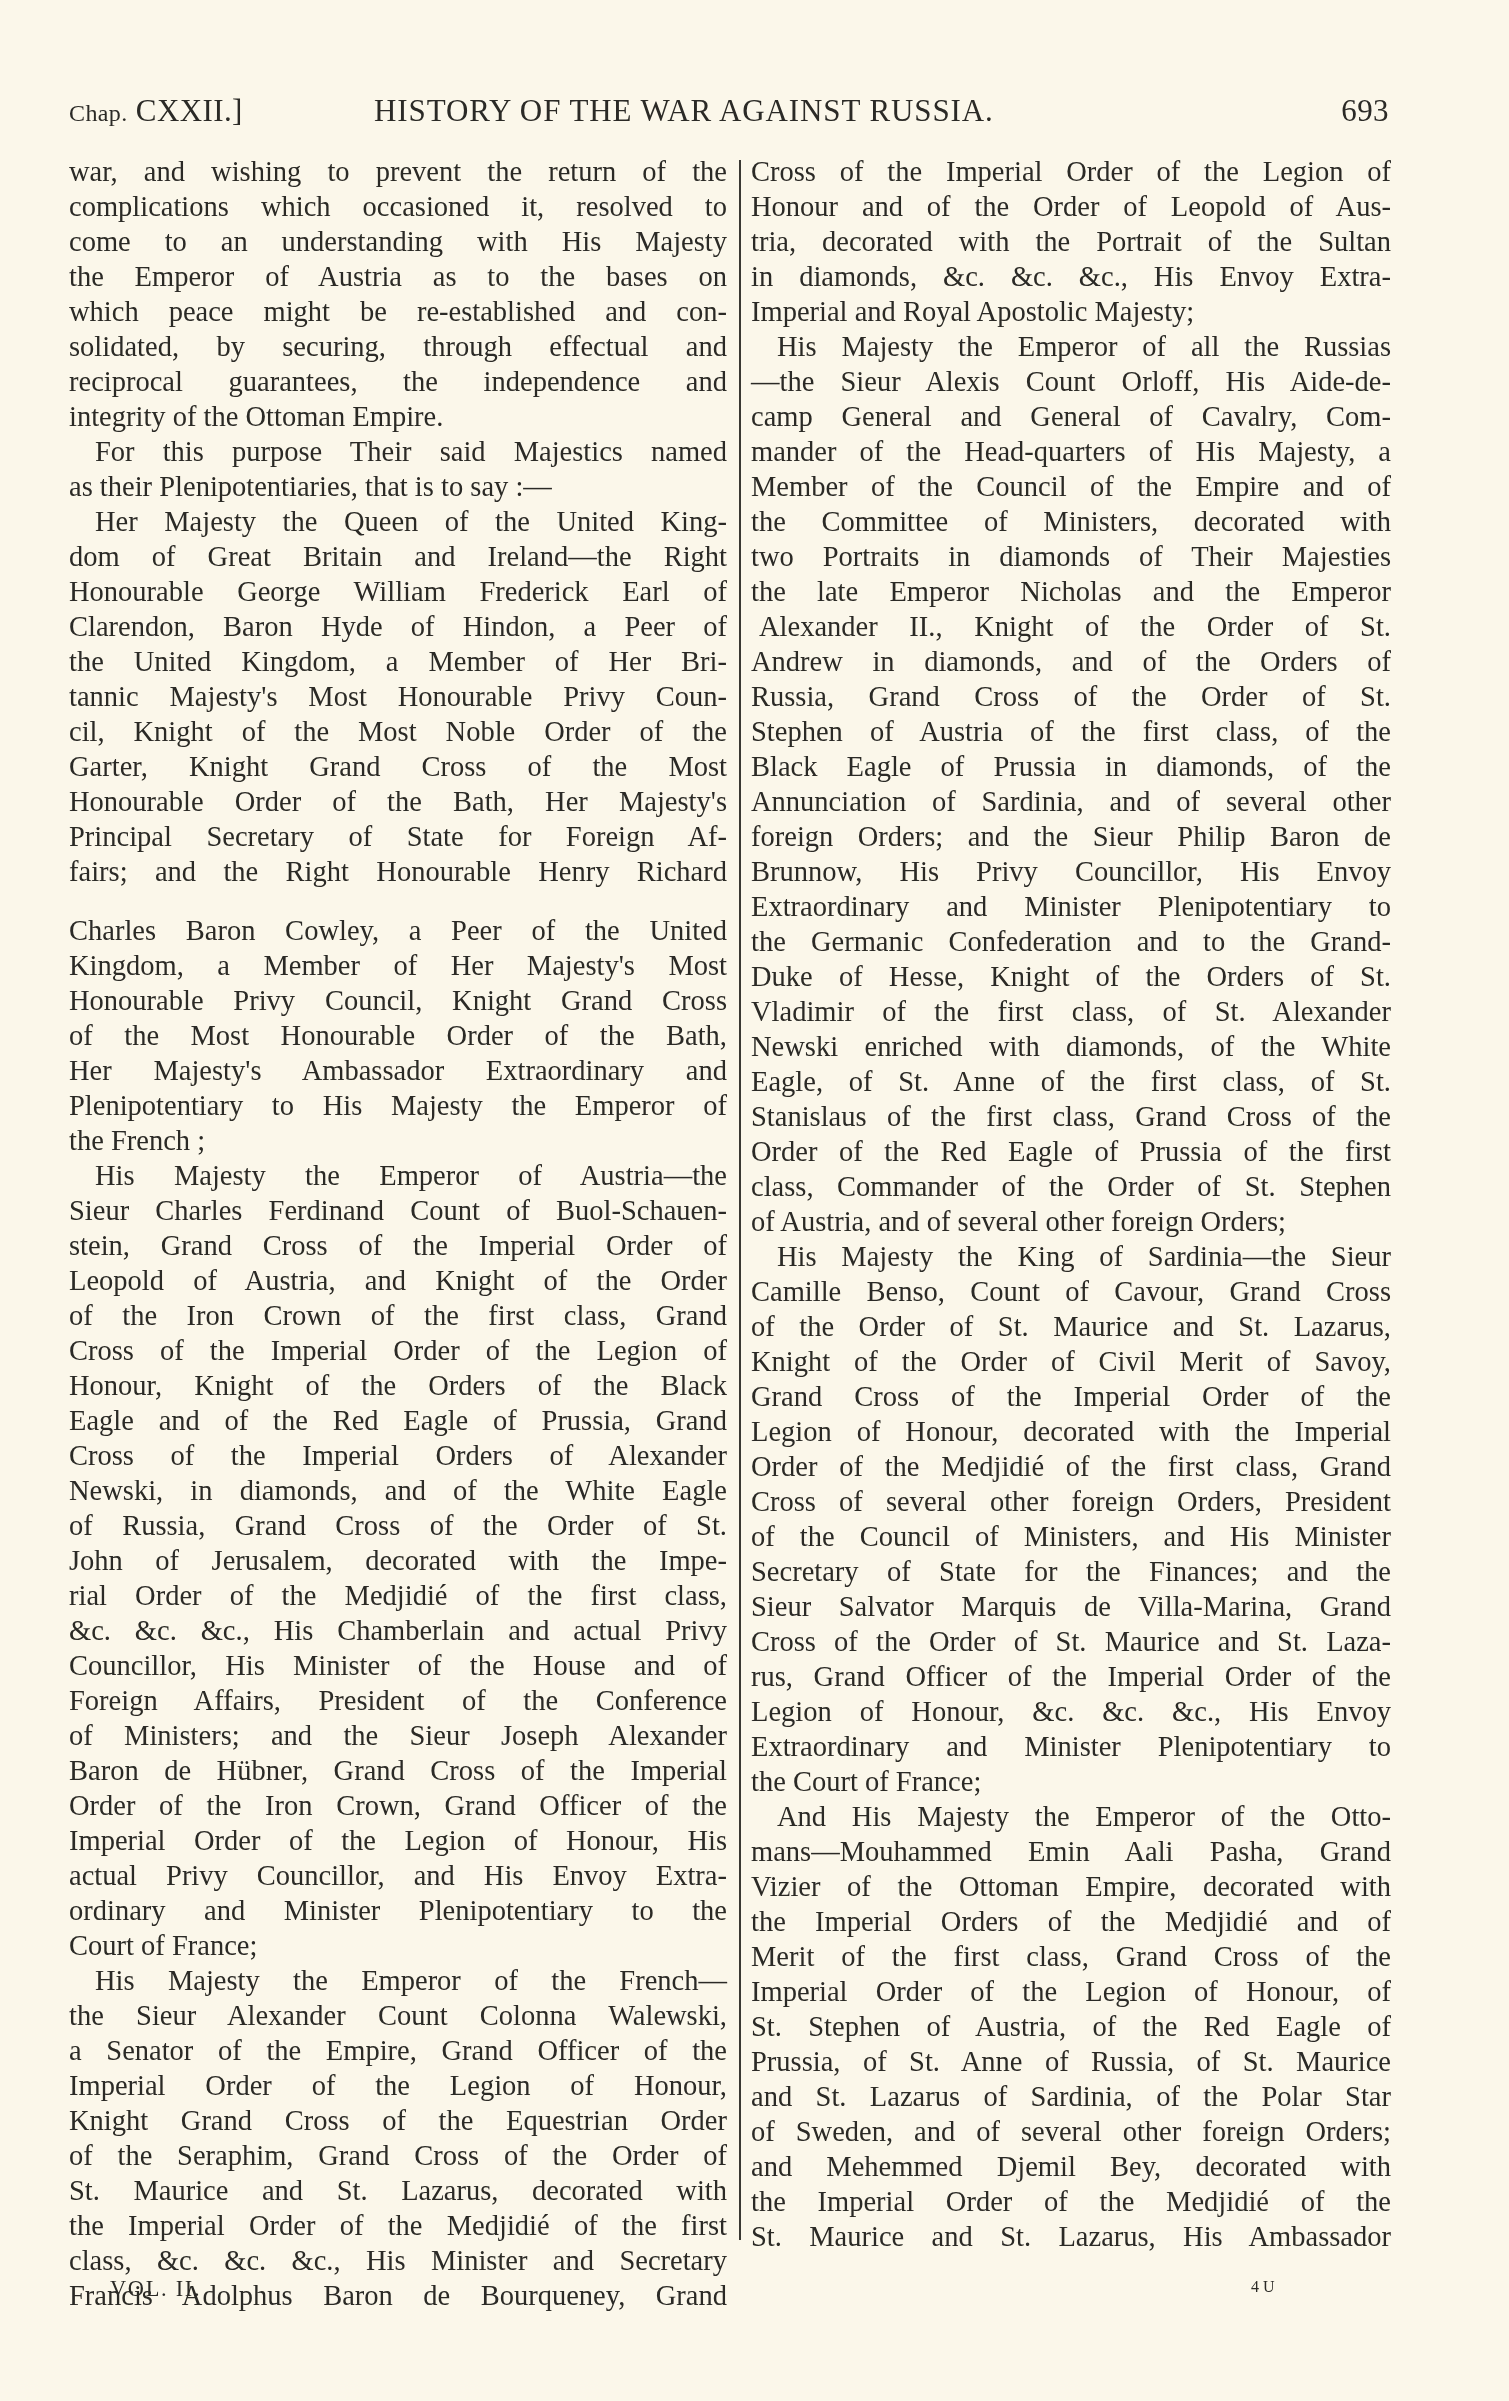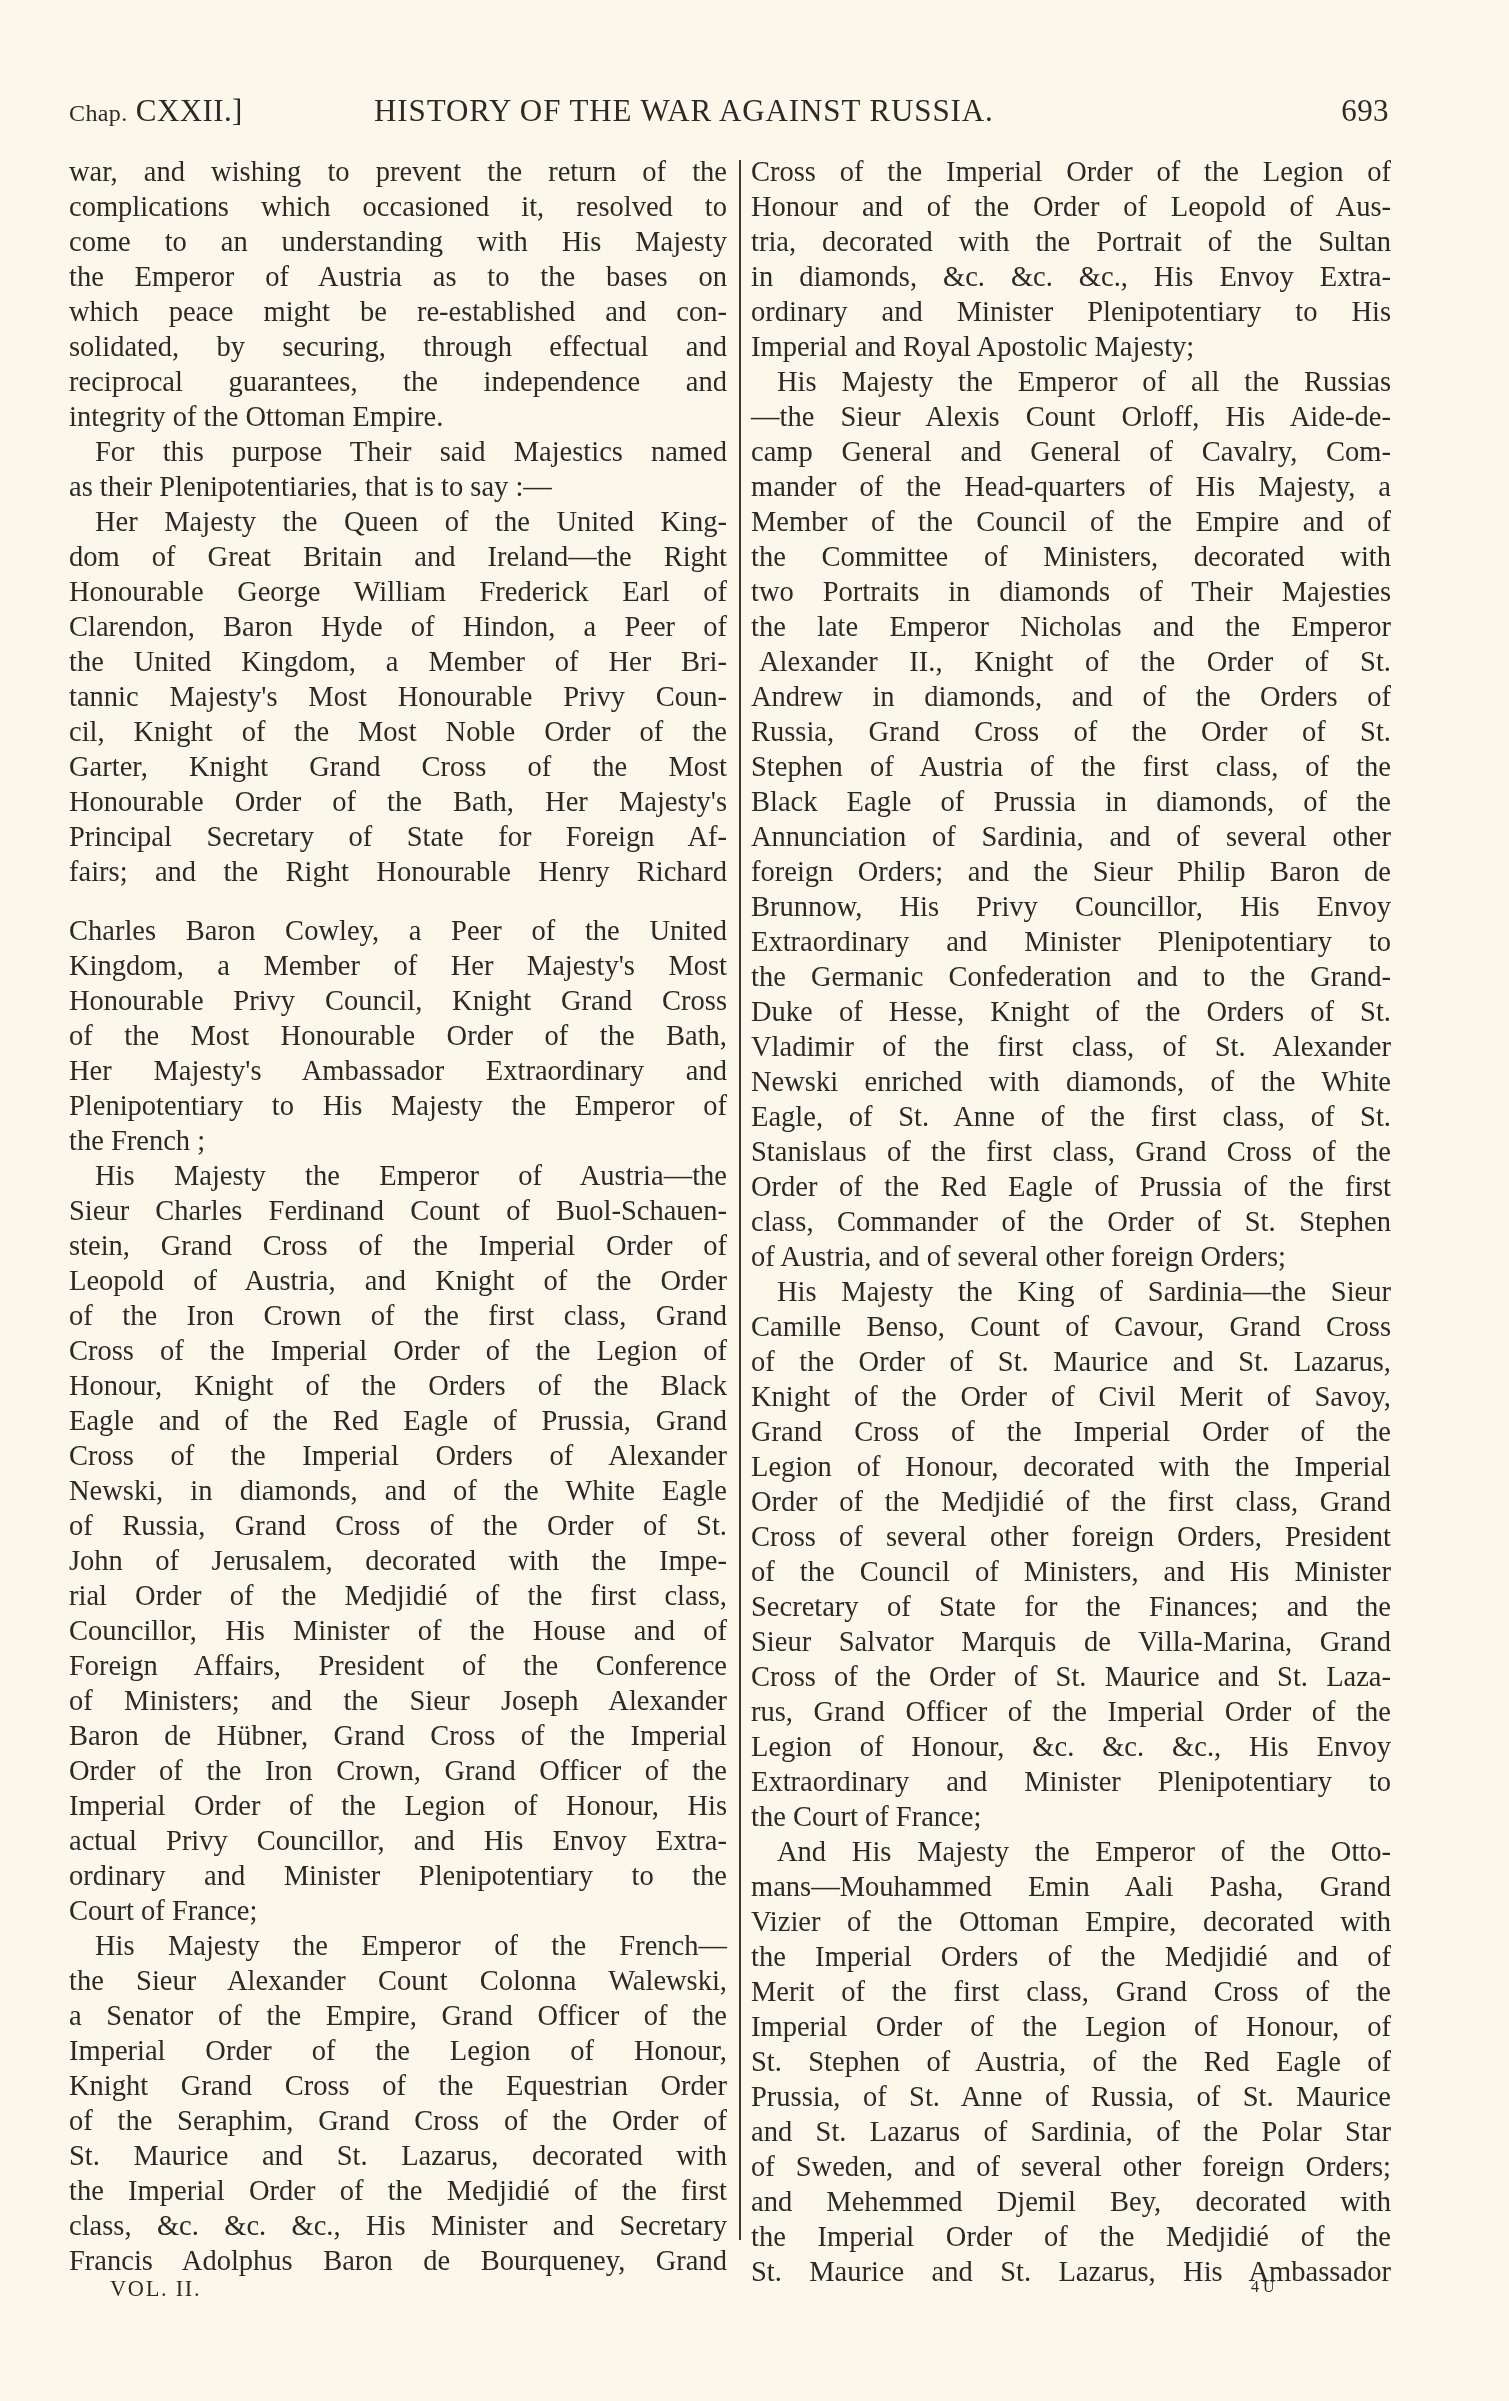--- a/index.html
+++ b/index.html
@@ -87,20 +87,21 @@
     <span class="line" style="white-space: nowrap;">Leopold of Austria, and Knight of the Order</span>
     <span class="line" style="white-space: nowrap;">of the Iron Crown of the first class, Grand</span>
     <span class="line" style="white-space: nowrap;">Cross of the Imperial Order of the Legion of</span>
     <span class="line" style="white-space: nowrap;">Honour, Knight of the Orders of the Black</span>
     <span class="line" style="white-space: nowrap;">Eagle and of the Red Eagle of Prussia, Grand</span>
     <span class="line" style="white-space: nowrap;">Cross of the Imperial Orders of Alexander</span>
     <span class="line" style="white-space: nowrap;">Newski, in diamonds, and of the White Eagle</span>
     <span class="line" style="white-space: nowrap;">of Russia, Grand Cross of the Order of St.</span>
     <span class="line" style="white-space: nowrap;">John of Jerusalem, decorated with the Impe-</span>
     <span class="line" style="white-space: nowrap;">rial Order of the Medjidié of the first class,</span>
+    <span class="line" style="white-space: nowrap;">&amp;c. &amp;c. &amp;c., His Chamberlain and actual Privy</span>
     <span class="line" style="white-space: nowrap;">Councillor, His Minister of the House and of</span>
     <span class="line" style="white-space: nowrap;">Foreign Affairs, President of the Conference</span>
     <span class="line" style="white-space: nowrap;">of Ministers; and the Sieur Joseph Alexander</span>
     <span class="line" style="white-space: nowrap;">Baron de Hübner, Grand Cross of the Imperial</span>
     <span class="line" style="white-space: nowrap;">Order of the Iron Crown, Grand Officer of the</span>
     <span class="line" style="white-space: nowrap;">Imperial Order of the Legion of Honour, His</span>
     <span class="line" style="white-space: nowrap;">actual Privy Councillor, and His Envoy Extra-</span>
     <span class="line" style="white-space: nowrap;">ordinary and Minister Plenipotentiary to the</span>
     <span class="line last" style="white-space: nowrap;">Court of France;</span>
     <span class="line indent" style="white-space: nowrap;">His Majesty the Emperor of the French—</span>
@@ -113,21 +114,20 @@
     <span class="line" style="white-space: nowrap;">the Imperial Order of the Medjidié of the first</span>
     <span class="line" style="white-space: nowrap;">class, &amp;c. &amp;c. &amp;c., His Minister and Secretary</span>
     <span class="line" style="white-space: nowrap;">Francis Adolphus Baron de Bourqueney, Grand</span>
   </div>
 <div class="divider"></div>
 <div class="col col-right" id="col-right">
     <span class="line" style="white-space: nowrap;">Cross of the Imperial Order of the Legion of</span>
     <span class="line" style="white-space: nowrap;">Honour and of the Order of Leopold of Aus-</span>
     <span class="line" style="white-space: nowrap;">tria, decorated with the Portrait of the Sultan</span>
     <span class="line" style="white-space: nowrap;">in diamonds, &amp;c. &amp;c. &amp;c., His Envoy Extra-</span>
-    <span class="line" style="white-space: nowrap;">ordinary and Minister Plenipotentiary to His</span>
     <span class="line last" style="white-space: nowrap;">Imperial and Royal Apostolic Majesty;</span>
     <span class="line indent" style="white-space: nowrap;">His Majesty the Emperor of all the Russias</span>
     <span class="line" style="white-space: nowrap;">—the Sieur Alexis Count Orloff, His Aide-de-</span>
     <span class="line" style="white-space: nowrap;">camp General and General of Cavalry, Com-</span>
     <span class="line" style="white-space: nowrap;">mander of the Head-quarters of His Majesty, a</span>
     <span class="line" style="white-space: nowrap;">Member of the Council of the Empire and of</span>
     <span class="line" style="white-space: nowrap;">the Committee of Ministers, decorated with</span>
     <span class="line" style="white-space: nowrap;">two Portraits in diamonds of Their Majesties</span>
     <span class="line" style="white-space: nowrap;">the late Emperor Nicholas and the Emperor</span>
     <span class="line" style="white-space: nowrap; margin-left: 8px;">Alexander II., Knight of the Order of St.</span>

